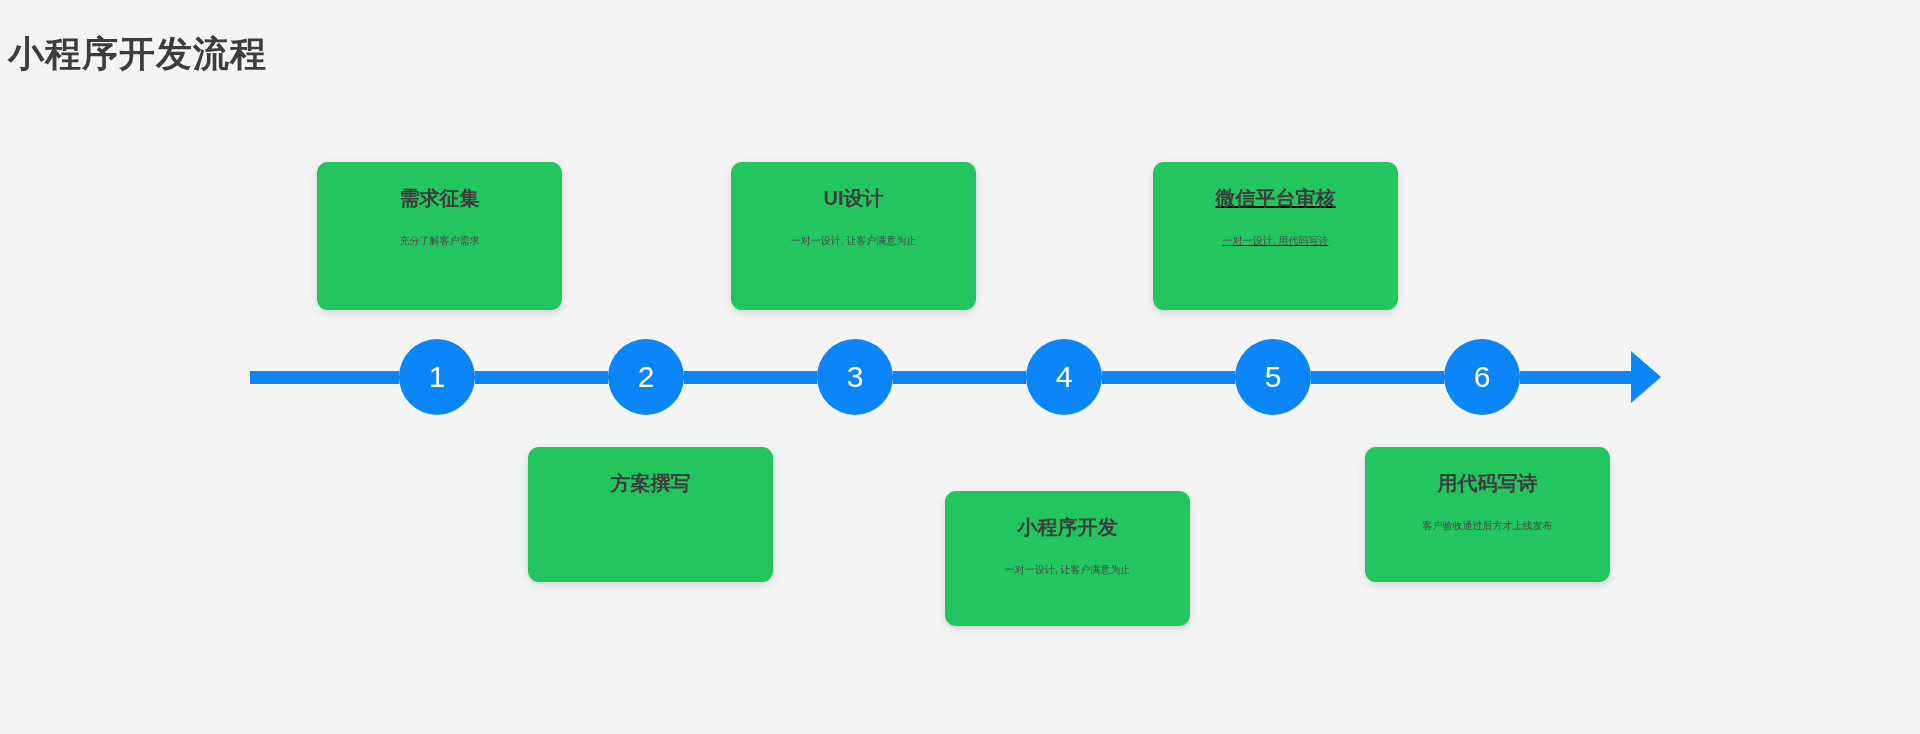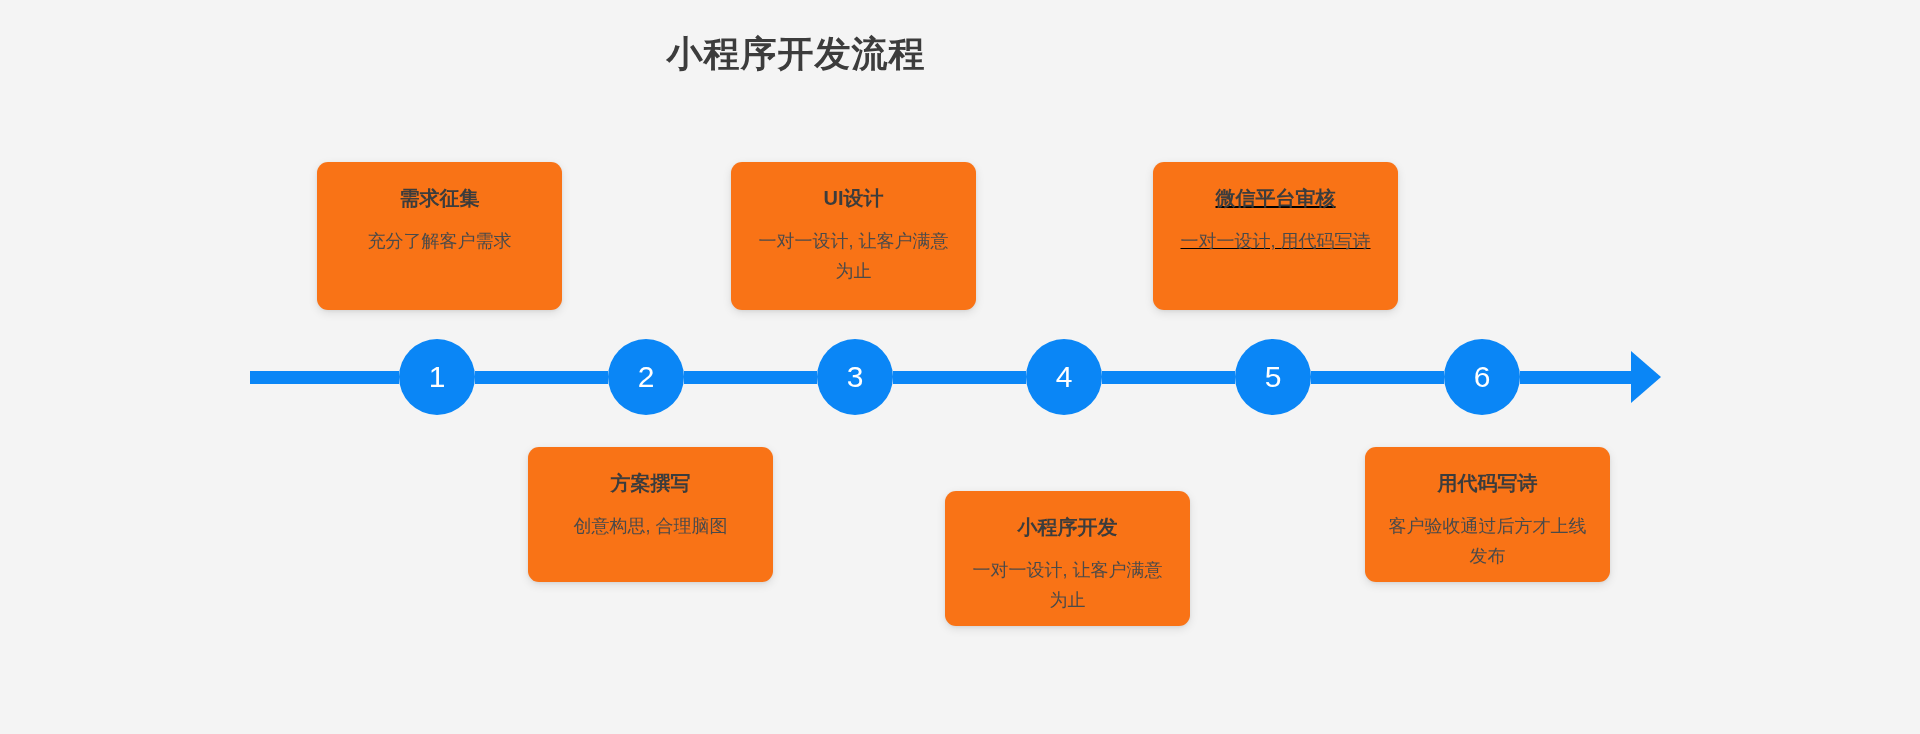--- a/index.html
+++ b/index.html
@@ -16,24 +16,24 @@
   }
   .stage {
     position: relative;
     width: 1920px;
     height: 734px;
   }
 
   
   .page-title {
     position: absolute;
-    left: 0;
+    left: 8px;
     top: 30px;
     width: 1592px;
-    text-align: center;
+    text-align: left;
     font-size: 36px;
     font-weight: bold;
     color: #3c3c3c;
     letter-spacing: 1px;
     line-height: 48px;
   }
 
   
   .timeline {
     position: absolute;
@@ -74,21 +74,21 @@
     justify-content: center;
     line-height: 76px;
     pointer-events: auto;
     cursor: pointer;
   }
 
   
   .card {
     position: absolute;
     width: 245px;
-    background: #f97316;
+    background: #22c55e;
     border-radius: 11px;
     box-shadow: 0 3px 10px rgba(0,0,0,0.10), 0 1px 3px rgba(0,0,0,0.06);
     box-sizing: border-box;
     padding: 22px 22px 20px 22px;
     cursor: pointer;
   }
   .card.top {
     height: 148px;
     top: 162px;
   }
@@ -99,21 +99,21 @@
   .card-title {
     font-size: 20px;
     font-weight: bold;
     color: #3c3c3c;
     text-align: center;
     line-height: 28px;
     margin: 0 0 14px 0;
     white-space: nowrap;
   }
   .card-desc {
-    font-size: 18px;
+    font-size: 10px;
     color: #4a4a4a;
     text-align: center;
     line-height: 30px;
     margin: 0;
   }
 </style>
 </head>
 <body>
 
 <div class="stage">
@@ -152,21 +152,20 @@
     </div>
   </div>
 
   <div class="card top" style="left:317px;">
     <div class="card-title">需求征集</div>
     <div class="card-desc">充分了解客户需求</div>
   </div>
 
   <div class="card bottom" style="left:528px;">
     <div class="card-title">方案撰写</div>
-    <div class="card-desc">创意构思, 合理脑图</div>
   </div>
 
   <div class="card top" style="left:731px;">
     <div class="card-title">UI设计</div>
     <div class="card-desc">一对一设计, 让客户满意为止</div>
   </div>
 
   <div class="card bottom" style="left:945px;margin-top:44px;">
     <div class="card-title">小程序开发</div>
     <div class="card-desc">一对一设计, 让客户满意为止</div>

